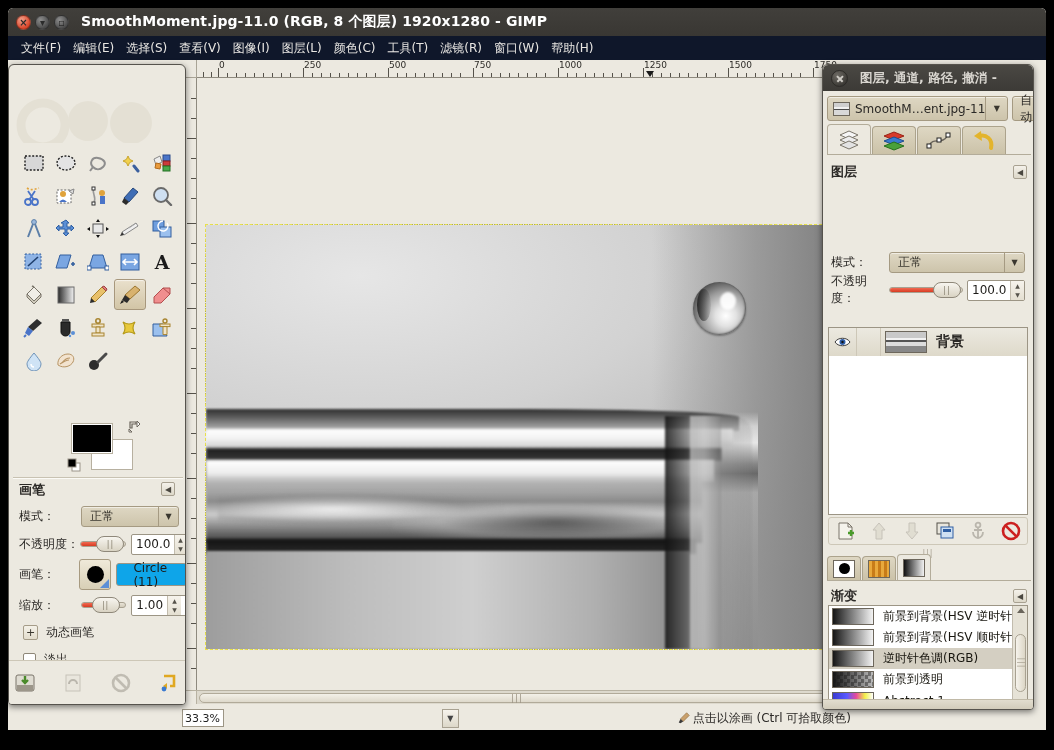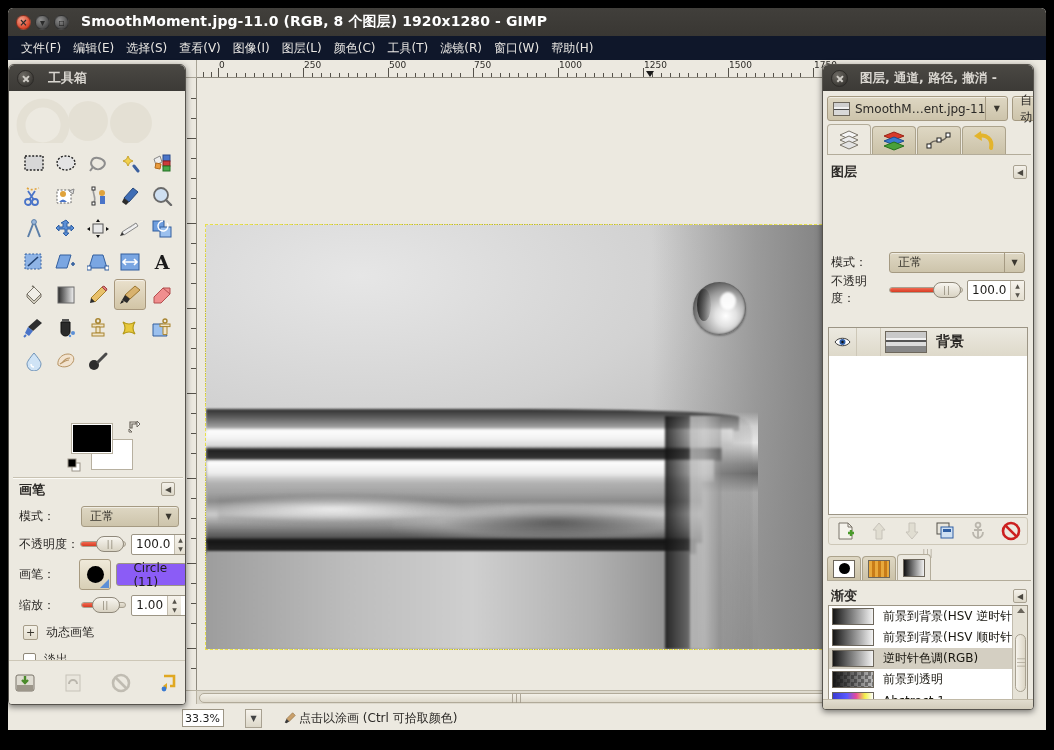--- a/index.html
+++ b/index.html
@@ -213,21 +213,21 @@
     background:#ece9e0; border-top:1px solid #b8b2a2; border-right:1px solid #b8b2a2;
   }
   #nav-btn {
     position:absolute; left:829px; top:630px; width:14px; height:14px;
     background:#ece9e0; border-top:1px solid #b8b2a2; border-left:1px solid #b8b2a2;
   }
 
   
   #statusbar {
     position:absolute; left:171px; top:646px; width:672px; height:24px;
-    background:#ece9e0; display:flex; align-items:center; gap:21px; padding-left:3px;
+    background:#ece9e0; display:flex; align-items:center; gap:3px; padding-left:3px;justify-content:space-between;
   }
   #zoom-entry {
     width:42px; height:18px; background:#fff; border:1px solid #9c9585;
     font-size:11px; color:#222; display:flex; align-items:center; padding-left:2px;
     overflow:hidden; white-space:nowrap;
   }
   #zoom-dd {
     width:17px; height:19px; background:linear-gradient(to bottom,#f6f3ec,#ddd8c9);
     border:1px solid #a8a191; display:flex; align-items:center; justify-content:center;
     font-size:8px; color:#444;
@@ -354,21 +354,21 @@
     border-radius:3px; position:relative;
     background:linear-gradient(to bottom,#efe9d9,#d8cfb6);
     display:flex; align-items:center; justify-content:center;
   }
   .brush-preview .dot { width:17px; height:17px; border-radius:50%; background:#000; }
   .brush-preview .corner {
     position:absolute; right:1px; bottom:1px; width:0; height:0;
     border-left:9px solid transparent; border-bottom:9px solid #5b8fd6;
   }
   .brush-name {
-    height:23px; background:#8b5cf6; border:1px solid #9c9585; border-radius:3px;
+    height:23px; background:#0ea5e9; border:1px solid #9c9585; border-radius:3px;
     display:flex; align-items:center; padding:0 16px; font-size:12px; color:#1d1b18;
   }
   .chk-row { position:absolute; left:14px; display:flex; align-items:center; gap:8px; }
   .chk {
     width:13px; height:13px; background:#fff; border:1px solid #8e8778; border-radius:2px;
   }
   .expander {
     width:15px; height:15px; border:1px solid #a59c88; border-radius:2px;
     background:linear-gradient(to bottom,#f4f1e8,#e3ddcd);
     display:flex; align-items:center; justify-content:center;
@@ -691,24 +691,20 @@
           <svg class="mini-brush-icon" viewBox="0 0 16 16">
             <path d="M11 2 L14 5 L7 12 L4 9 Z" fill="#c9a06b" stroke="#8a6a3d" stroke-width=".7"></path>
             <path d="M4 9 L7 12 L4 14 L2 13 Z" fill="#3a3a3a"></path>
           </svg><span>点击以涂画 (Ctrl 可拾取颜色)</span>
         </div>
       </div>
     </div>
   </div>
 
   <div id="toolbox">
-    <div id="tb-title">
-      <div class="tb-close"></div>
-      <div id="tb-title-text">工具箱</div>
-    </div>
 
     <div id="wilber">
       <svg width="178" height="52" viewBox="0 0 178 52">
         <circle cx="34" cy="34" r="22" fill="none" stroke="#ddd8ca" stroke-width="9"></circle>
         <circle cx="79" cy="30" r="20" fill="#ddd8ca"></circle>
         <circle cx="122" cy="32" r="21" fill="#ddd8ca"></circle>
       </svg>
     </div>
 
     <div id="tool-grid">

